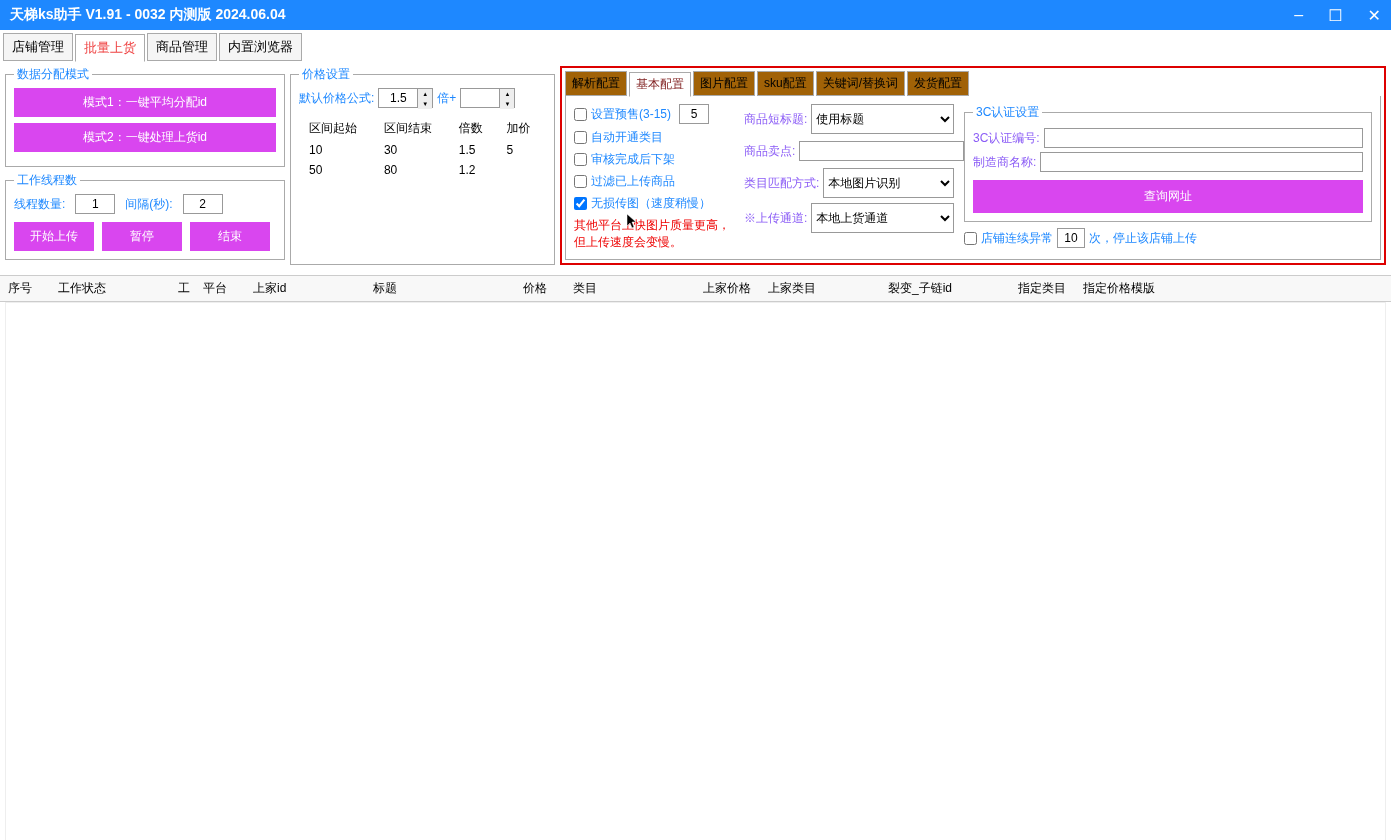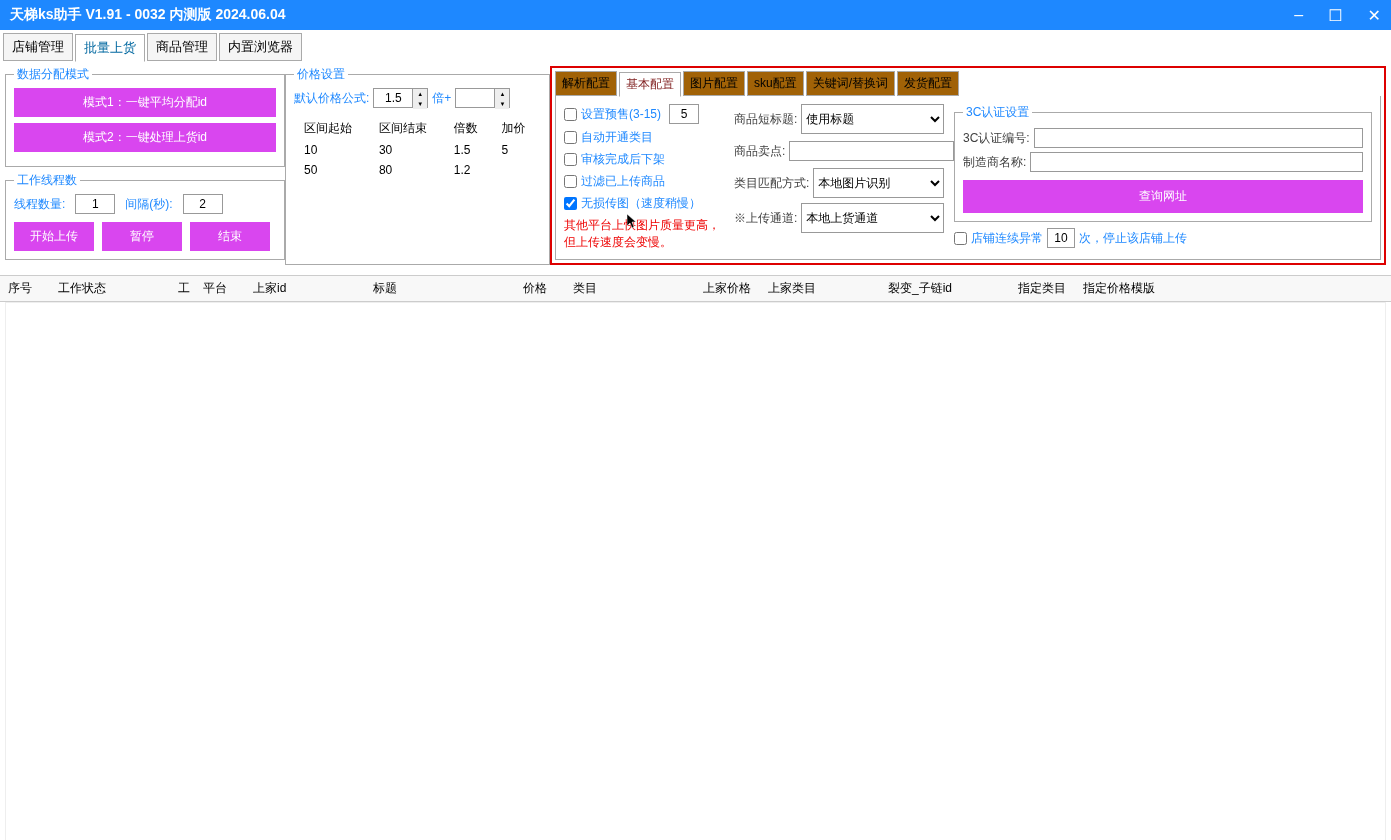--- a/index.html
+++ b/index.html
@@ -5,23 +5,23 @@
 * { box-sizing: border-box; font-family: "Microsoft YaHei", Arial, sans-serif; }
 body { margin: 0; padding: 0; background: #fff; font-size: 12px; }
 
 .titlebar { background: #1e88ff; color: #fff; height: 30px; display: flex; align-items: center; padding: 0 10px; font-size: 14px; }
 .titlebar .title { flex: 1; font-weight: bold; }
 .titlebar .win-controls { display: flex; gap: 25px; font-size: 16px; }
 .titlebar .win-controls span { cursor: pointer; }
 
 .main-tabs { display: flex; padding: 3px 3px 0 3px; }
 .main-tab { border: 1px solid #aaa; padding: 4px 8px; background: #f5f5f5; margin-right: 2px; cursor: pointer; font-size: 13px; }
-.main-tab.active { background: #fff; border-bottom: 1px solid #fff; color: #0369a1; position: relative; top: 1px; }
-
-.content-row { display: flex; padding: 5px; }
+.main-tab.active { background: #fff; border-bottom: 1px solid #fff; color: #ef4444; position: relative; top: 1px; }
+
+.content-row { display: flex; padding: 5px; gap: 5px; }
 
 fieldset { border: 1px solid #aaa; padding: 5px 8px 8px; margin: 0; }
 legend { color: #1e88ff; font-size: 12px; padding: 0 3px; }
 
 .btn-blue { background: #d946ef; color: #fff; border: none; padding: 6px 10px; cursor: pointer; font-size: 12px; display: inline-block; text-align: center; }
 .btn-blue.wide { width: 100%; margin-bottom: 6px; }
 .btn-blue.med { width: 80px; }
 
 .label-blue { color: #1e88ff; font-size: 12px; }
 .label-red { color: #e00; font-size: 12px; }
@@ -40,21 +40,21 @@
 
 .config-panel { flex: 1; border: 2px solid #d00; padding: 3px; }
 .cfg-tabs { display: flex; }
 .cfg-tab { border: 1px solid #aaa; padding: 3px 6px; margin-right: 2px; background: #a16207; cursor: pointer; font-size: 12px; }
 .cfg-tab.active { background: #fff; color: #7f1d1d; border-bottom: 1px solid #fff; position: relative; top: 1px; }
 
 .cfg-body { border: 1px solid #aaa; border-top: none; padding: 8px; display: flex; gap: 10px; }
 
 .cfg-col { display: flex; flex-direction: column; gap: 5px; font-size: 12px; }
 .cfg-row { display: flex; align-items: center; gap: 4px; min-height: 24px; }
-.cfg-row label { color: #404040; white-space: nowrap; }
+.cfg-row label { color: #8b5cf6; white-space: nowrap; }
 
 .chk { display: flex; align-items: center; gap: 4px; color: #1e88ff; }
 .chk input { margin: 0; }
 
 .data-table-header { display: flex; border-top: 1px solid #ccc; border-bottom: 1px solid #ccc; background: #f8f8f8; padding: 4px 0; margin-top: 5px; font-size: 12px; }
 .data-table-header > div { padding: 0 8px; }
 
 .cursor { position: fixed; width: 16px; height: 16px; pointer-events: none; z-index: 9999; }
 </style>
 </head>

